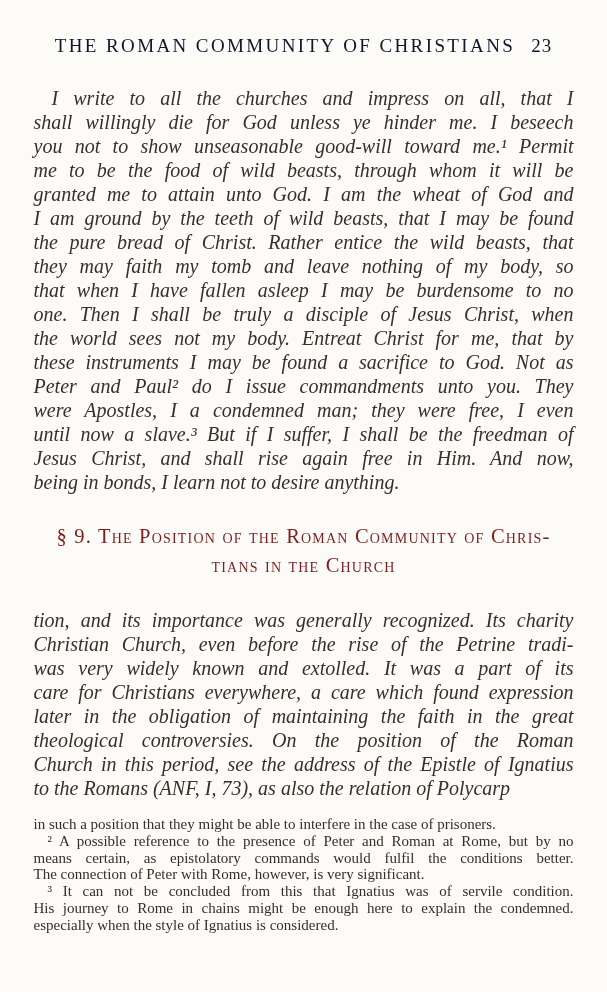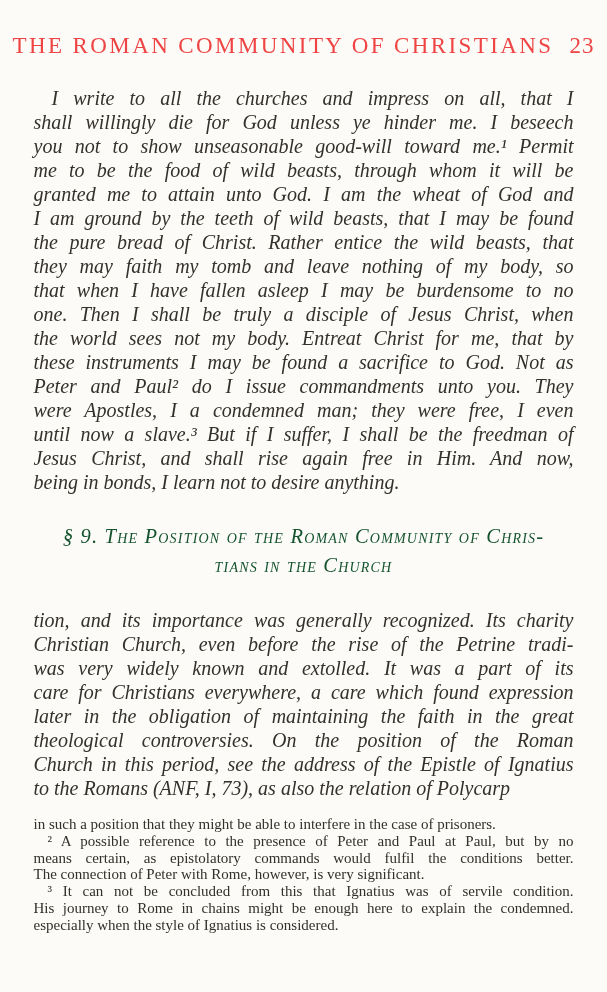--- a/index.html
+++ b/index.html
@@ -12,22 +12,22 @@
     overflow:hidden;
     box-sizing:border-box;
     padding-top:34px;
   }
   .textblock { width:540px; margin:0 auto; }
 
   
   .running-head {
     display:flex; justify-content:center; align-items:baseline;
     gap:16px;
-    font-size:23px; letter-spacing:2.4px;
-    color:#ef4444;
+    font-size:19px; letter-spacing:2.4px;
+    color:#0f172a;
     line-height:24px;
     white-space:nowrap;
   }
   .running-head .folio { letter-spacing:1px; }
 
   
   .para { margin-top:28px;font-style:italic; }
   .line {
     font-size:20px; line-height:24px;
     text-align:justify; text-align-last:justify;
@@ -38,22 +38,21 @@
 
   
   .heading {
     margin-top:28px; margin-bottom:10px;
     text-align:center;
   }
   .heading-line {
     font-variant:small-caps;
     font-size:20.5px; line-height:29px;
     letter-spacing:1.2px;
-    color:#14532d;
-    font-style:italic;
+    color:#7f1d1d;
   }
 
   
   .footnotes { margin-top:16px; }
   .fn-line {
     font-size:15px; line-height:16.8px;
     text-align:justify; text-align-last:justify;
     color:#33302a;
   }
   .fn-line.first { text-indent:14px; }
@@ -104,21 +103,21 @@
           <div class="line">Church in this period, see the address of the Epistle of Ignatius</div>
           <div class="line last">to the Romans (ANF, I, 73), as also the relation of Polycarp</div>
         </div>
       </div>
 
     <div class="footnotes">
         <div class="footnote">
           <div class="fn-line last">in such a position that they might be able to interfere in the case of prisoners.</div>
         </div>
         <div class="footnote">
-          <div class="fn-line first">² A possible reference to the presence of Peter and Paul at Paul, but by no</div>
+          <div class="fn-line first">² A possible reference to the presence of Peter and Roman at Rome, but by no</div>
           <div class="fn-line">means certain, as epistolatory commands would fulfil the conditions better.</div>
           <div class="fn-line last">The connection of Peter with Rome, however, is very significant.</div>
         </div>
         <div class="footnote">
           <div class="fn-line first">³ It can not be concluded from this that Ignatius was of servile condition.</div>
           <div class="fn-line">His journey to Rome in chains might be enough here to explain the condemned.</div>
           <div class="fn-line last">especially when the style of Ignatius is considered.</div>
         </div>
       </div>
 

